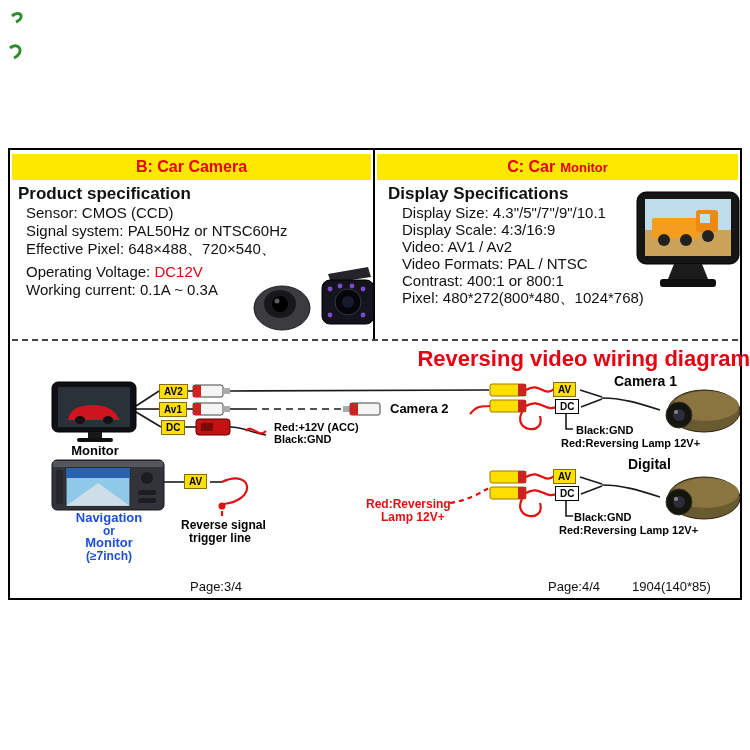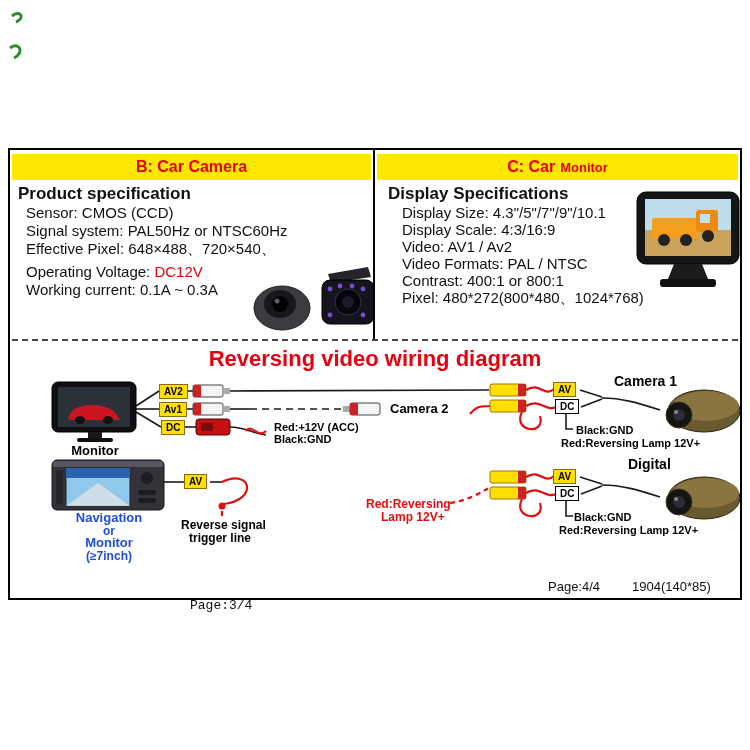--- a/index.html
+++ b/index.html
@@ -19,21 +19,21 @@
   .spec { position:absolute; z-index:2; }
   .spec h2 { font-size:17px; font-weight:bold; }
   .spec .ln { font-size:15px; line-height:18px; margin-left:8px; white-space:nowrap; }
   .spec-right .ln { line-height:17px; margin-left:14px; }
   .indent2 { margin-left:72px !important; }
   .red-txt { color:var(--accent_red,#e60012); }
   .gap-top { margin-top:5px; }
 
   .dashed-sep { position:absolute; left:12px; top:339px; width:726px; border-top:2px dashed #444; z-index:2; }
 
-  .diagram-title { position:absolute; left:0; top:346px; width:750px; text-align:center;
+  .diagram-title { position:absolute; left:0; top:346px; width:750px; text-align:right;
                    font-size:22px; font-weight:bold; color:var(--accent_red,#e60012); z-index:2; }
 
   .wires { position:absolute; left:0; top:0; width:750px; height:750px; z-index:1; }
   .wb { stroke:#1a1a1a; stroke-width:1.6; fill:none; }
   .wr { stroke:var(--wire_red,#e01010); stroke-width:2.2; fill:none; }
   .dashb { stroke-dasharray:7 5; }
   .dashr { stroke-dasharray:5 4; }
 
   .img { position:absolute; z-index:2; }
 
@@ -276,17 +276,17 @@
 
   <div class="lbl sz12" style="left:181px;top:518px;">Reverse signal</div>
   <div class="lbl sz12" style="left:189px;top:531px;">trigger line</div>
 
   <div class="lbl red sz12" style="left:366px;top:497px;">Red:Reversing</div>
   <div class="lbl red sz12" style="left:381px;top:510px;">Lamp 12V+</div>
 
   <div class="lbl" style="left:574px;top:511px;">Black:GND</div>
   <div class="lbl" style="left:559px;top:524px;">Red:Reversing Lamp 12V+</div>
 
-  <div class="footer-txt" style="left:190px;top:598px;font-family:Liberation Mono, monospace;">Page:3/4</div>
+  <div class="footer-txt" style="left:190px;top:579px;">Page:3/4</div>
   <div class="footer-txt" style="left:548px;top:579px;">Page:4/4</div>
   <div class="footer-txt" style="left:632px;top:579px;">1904(140*85)</div>
 
 </div>
 
 </body></html>

